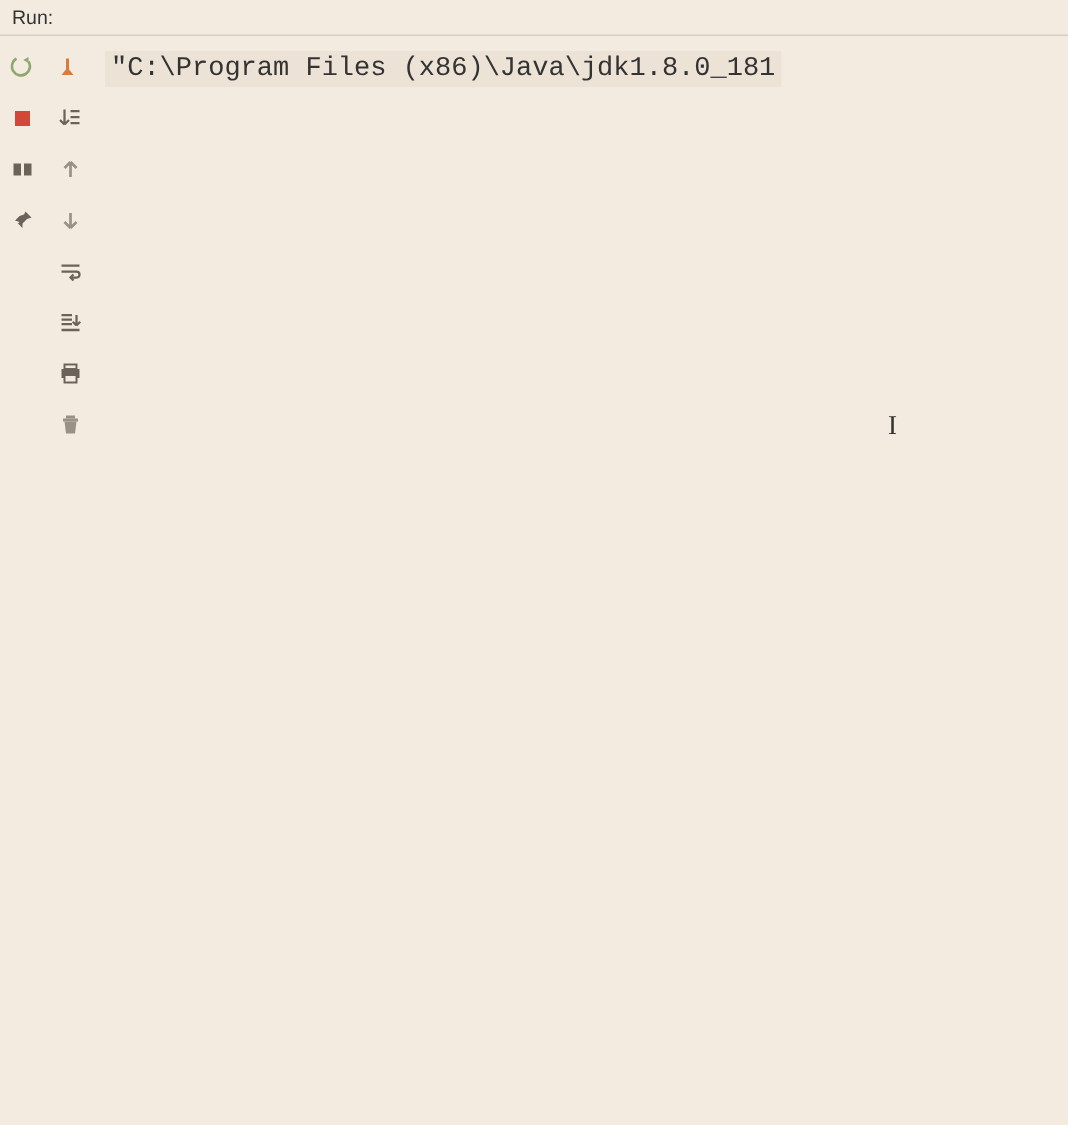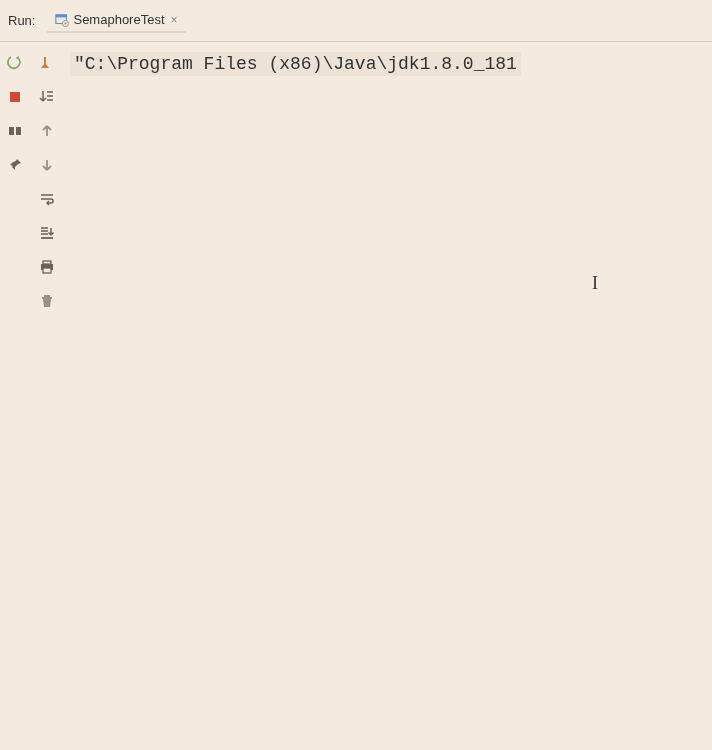--- a/index.html
+++ b/index.html
@@ -11,21 +11,21 @@
       width: 712px;
       height: 750px;
       background: #f4ebe0;
       font-family: 'Segoe UI', Arial, sans-serif;
       font-size: 13px;
       color: #333;
       overflow: hidden;
       position: relative;
     }
     .header {
-      height: 42px;
+      height: 24px;
       display: flex;
       align-items: center;
       border-bottom: 1px solid #d8cfc4;
     }
     .run-label {
       padding: 0 8px;
       font-size: 13px;
       color: #333;
     }
     .tab {
@@ -107,32 +107,20 @@
       font-family: serif;
       font-size: 18px;
       color: #333;
     }
   </style>
 </head>
 <body>
 
 <div class="header">
   <span class="run-label">Run:</span>
-  <div class="tab">
-    <span class="tab-icon">
-      <svg viewBox="0 0 16 16">
-        <rect x="1" y="2" width="12" height="10" fill="none" stroke="#5a8fc9" stroke-width="1.2"></rect>
-        <rect x="1" y="2" width="12" height="3" fill="#5a8fc9"></rect>
-        <circle cx="12" cy="12" r="3.5" fill="#f4ebe0" stroke="#888" stroke-width="1"></circle>
-        <circle cx="12" cy="12" r="1.2" fill="#888"></circle>
-      </svg>
-    </span>
-    <span class="tab-label">SemaphoreTest</span>
-    <span class="tab-close">×</span>
-  </div>
 </div>
 
 <div class="main">
   <div class="toolbar-col col1">
     <div class="tool-btn">
       <svg viewBox="0 0 16 16">
         <path d="M 4 2 A 6 6 0 1 0 12 4" fill="none" stroke="#8fa86f" stroke-width="1.8"></path>
         <path d="M 12 1 L 12 5 L 8.5 3 Z" fill="#8fa86f"></path>
       </svg>
     </div>

